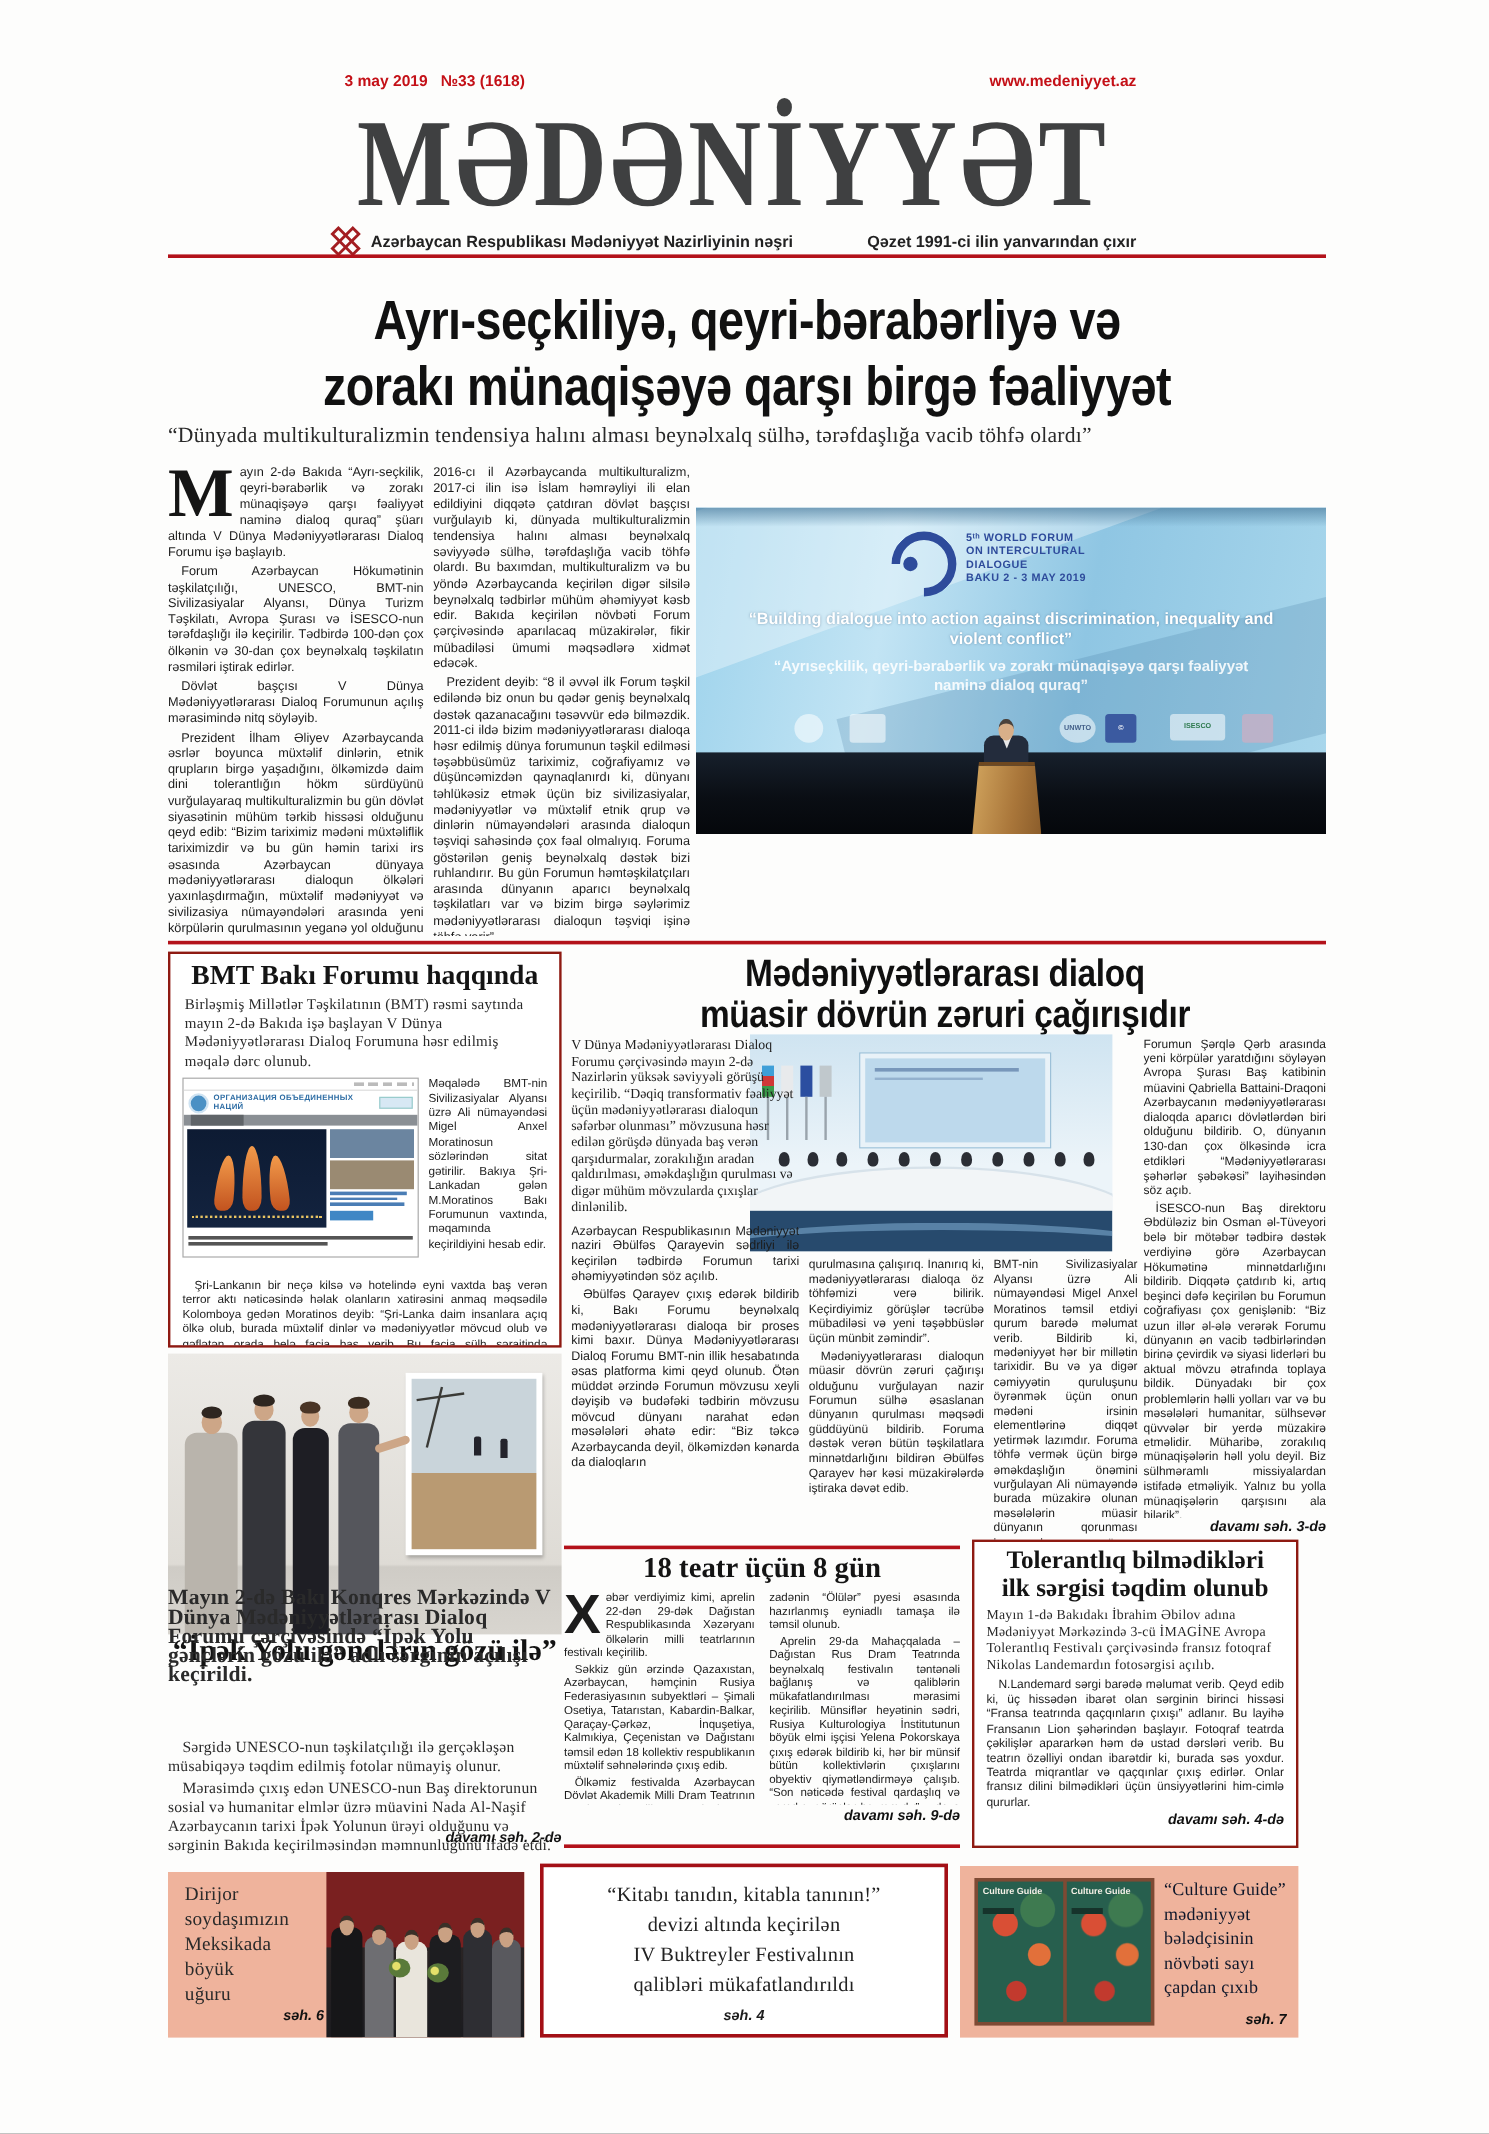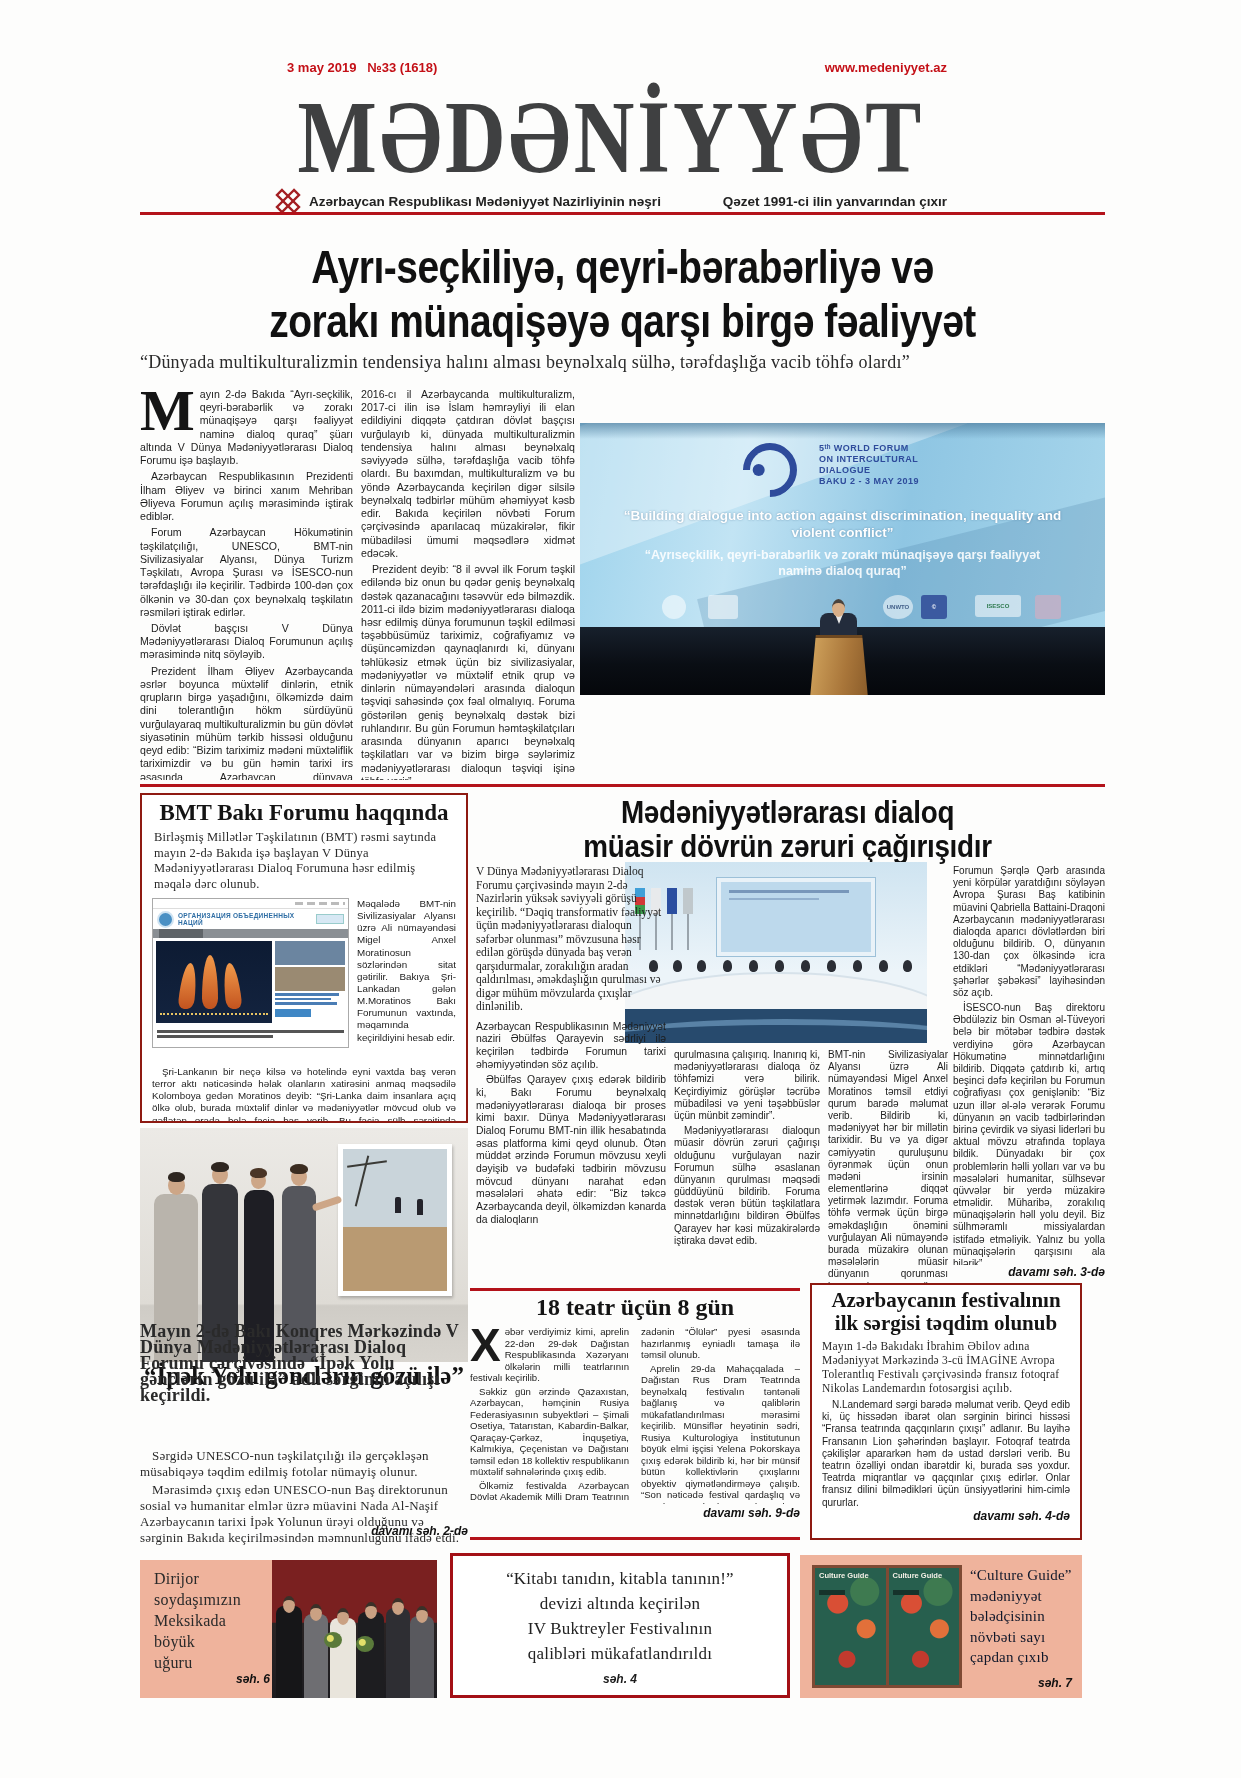--- a/index.html
+++ b/index.html
@@ -39,21 +39,21 @@
            line-height:46px;padding-right:5px;color:#151515;}
   .davami{font-weight:bold;font-style:italic;font-size:12px;text-align:right;color:#111;}
 
   
   .fphoto{left:580px;top:423px;width:525px;height:272px;overflow:hidden;
           background:linear-gradient(100deg,#9ed3ec 0%,#c2e4f4 30%,#8fc6e3 60%,#a9d7ec 100%);}
   .fp-band{position:absolute;}
   .fp-b1{left:-120px;top:-40px;width:500px;height:130px;background:rgba(255,255,255,.35);transform:rotate(-20deg);}
   .fp-b2{left:120px;top:90px;width:700px;height:110px;background:rgba(64,120,160,.22);transform:rotate(-14deg);}
   .fp-b3{left:0;top:0;width:100%;height:16px;background:linear-gradient(#4d7d9e,rgba(77,125,158,0));opacity:.7;}
-  .fp-logo{position:absolute;left:163px;top:20px;display:flex;gap:22px;}
+  .fp-logo{position:absolute;left:163px;top:20px;display:flex;gap:8px;}
   .fp-swirl{width:40px;height:40px;border-radius:50%;border:7px solid #2e4b9b;border-left-color:transparent;
             transform:rotate(-45deg);position:relative;}
   .fp-swirl::after{content:"";position:absolute;left:6px;top:6px;width:12px;height:12px;border-radius:50%;background:#2e4b9b;}
   .fp-logo-text{font-size:9px;line-height:11px;font-weight:bold;color:#2e4b9b;letter-spacing:.5px;}
   .fp-q1{position:absolute;left:30px;top:84px;width:465px;text-align:center;color:#fff;font-weight:bold;
          font-size:13.5px;line-height:17px;text-shadow:0 0 2px rgba(40,80,120,.5);}
   .fp-q2{position:absolute;left:45px;top:124px;width:435px;text-align:center;color:rgba(255,255,255,.88);
          font-weight:bold;font-size:12.5px;line-height:16px;}
   .fp-logos{position:absolute;left:0;top:170px;width:100%;height:32px;}
   .fp-tile{position:absolute;top:2px;background:rgba(255,255,255,.55);border-radius:3px;font-size:6px;
@@ -244,21 +244,20 @@
   <div class="abs rule r1"></div>
 
   <div class="abs headline">
     <div>Ayrı-seçkiliyə, qeyri-bərabərliyə və</div>
     <div>zorakı münaqişəyə qarşı birgə fəaliyyət</div>
   </div>
   <div class="abs subtitle deco">“Dünyada multikulturalizmin tendensiya halını alması beynəlxalq sülhə, tərəfdaşlığa vacib töhfə olardı”</div>
 
   <div class="abs bodycol lead-c1">
     <p class="noind"><span class="dropcap">M</span><span>ayın 2-də Bakıda “Ayrı-seçkilik, qeyri-bərabərlik və zorakı münaqişəyə qarşı fəaliyyət naminə dialoq quraq” şüarı altında V Dünya Mədəniyyətlərarası Dialoq Forumu işə başlayıb.</span></p>
-    <p>Azərbaycan Respublikasının Prezidenti İlham Əliyev və birinci xanım Mehriban Əliyeva Forumun açılış mərasimində iştirak ediblər.</p>
     <p>Forum Azərbaycan Hökumətinin təşkilatçılığı, UNESCO, BMT-nin Sivilizasiyalar Alyansı, Dünya Turizm Təşkilatı, Avropa Şurası və İSESCO-nun tərəfdaşlığı ilə keçirilir. Tədbirdə 100-dən çox ölkənin və 30-dan çox beynəlxalq təşkilatın rəsmiləri iştirak edirlər.</p>
     <p>Dövlət başçısı V Dünya Mədəniyyətlərarası Dialoq Forumunun açılış mərasimində nitq söyləyib.</p>
     <p>Prezident İlham Əliyev Azərbaycanda əsrlər boyunca müxtəlif dinlərin, etnik qrupların birgə yaşadığını, ölkəmizdə daim dini tolerantlığın hökm sürdüyünü vurğulayaraq multikulturalizmin bu gün dövlət siyasətinin mühüm tərkib hissəsi olduğunu qeyd edib: “Bizim tariximiz mədəni müxtəliflik tariximizdir və bu gün həmin tarixi irs əsasında Azərbaycan dünyaya mədəniyyətlərarası dialoqun ölkələri yaxınlaşdırmağın, müxtəlif mədəniyyət və sivilizasiya nümayəndələri arasında yeni körpülərin qurulmasının yeganə yol olduğunu nümayiş etdirir”.</p>
   </div>
   <div class="abs bodycol lead-c2">
     <p class="noind">2016-cı il Azərbaycanda multikulturalizm, 2017-ci ilin isə İslam həmrəyliyi ili elan edildiyini diqqətə çatdıran dövlət başçısı vurğulayıb ki, dünyada multikulturalizmin tendensiya halını alması beynəlxalq səviyyədə sülhə, tərəfdaşlığa vacib töhfə olardı. Bu baxımdan, multikulturalizm və bu yöndə Azərbaycanda keçirilən digər silsilə beynəlxalq tədbirlər mühüm əhəmiyyət kəsb edir. Bakıda keçirilən növbəti Forum çərçivəsində aparılacaq müzakirələr, fikir mübadiləsi ümumi məqsədlərə xidmət edəcək.</p>
     <p>Prezident deyib: “8 il əvvəl ilk Forum təşkil ediləndə biz onun bu qədər geniş beynəlxalq dəstək qazanacağını təsəvvür edə bilməzdik. 2011-ci ildə bizim mədəniyyətlərarası dialoqa həsr edilmiş dünya forumunun təşkil edilməsi təşəbbüsümüz tariximiz, coğrafiyamız və düşüncəmizdən qaynaqlanırdı ki, dünyanı təhlükəsiz etmək üçün biz sivilizasiyalar, mədəniyyətlər və müxtəlif etnik qrup və dinlərin nümayəndələri arasında dialoqun təşviqi sahəsində çox fəal olmalıyıq. Foruma göstərilən geniş beynəlxalq dəstək bizi ruhlandırır. Bu gün Forumun həmtəşkilatçıları arasında dünyanın aparıcı beynəlxalq təşkilatları var və bizim birgə səylərimiz mədəniyyətlərarası dialoqun təşviqi işinə töhfə verir”.</p>
 
   </div>
 
@@ -423,21 +422,21 @@
         <p class="noind">zadənin “Ölülər” pyesi əsasında hazırlanmış eyniadlı tamaşa ilə təmsil olunub.</p>
         <p>Aprelin 29-da Mahaçqalada – Dağıstan Rus Dram Teatrında beynəlxalq festivalın təntənəli bağlanış və qaliblərin mükafatlandırılması mərasimi keçirilib. Münsiflər heyətinin sədri, Rusiya Kulturologiya İnstitutunun böyük elmi işçisi Yelena Pokorskaya çıxış edərək bildirib ki, hər bir münsif bütün kollektivlərin çıxışlarını obyektiv qiymətləndirməyə çalışıb. “Son nəticədə festival qardaşlıq və yaradıcı görüşlər bayramıdır”, - deyə o əlavə edib.</p>
       </div>
     </div>
     <div class="davami teatr-dav">davamı səh. 9-də</div>
   </div>
   <div class="abs rule r4"></div>
 
   <div class="abs tolbox">
     <div class="boxtitle tol-title">
-      <div>Azərbaycanın festivalının</div>
+      <div>Tolerantlıq bilmədikləri</div>
       <div>ilk sərgisi təqdim olunub</div>
     </div>
     <div class="deco tol-lead">Mayın 1-də Bakıdakı İbrahim Əbilov adına Mədəniyyət Mərkəzində 3-cü İMAGİNE Avropa Tolerantlıq Festivalı çərçivəsində fransız fotoqraf Nikolas Landemardın fotosərgisi açılıb.</div>
     <div class="tol-body">
         <p>N.Landemard sərgi barədə məlumat verib. Qeyd edib ki, üç hissədən ibarət olan sərginin birinci hissəsi “Fransa teatrında qaçqınların çıxışı” adlanır. Bu layihə Fransanın Lion şəhərindən başlayır. Fotoqraf teatrda çəkilişlər apararkən həm də ustad dərsləri verib. Bu teatrın özəlliyi ondan ibarətdir ki, burada səs yoxdur. Teatrda miqrantlar və qaçqınlar çıxış edirlər. Onlar fransız dilini bilmədikləri üçün ünsiyyətlərini him-cimlə qururlar.</p>
       </div>
     <div class="davami">davamı səh. 4-də</div>
   </div>
 
   <div class="abs salmon t1">

